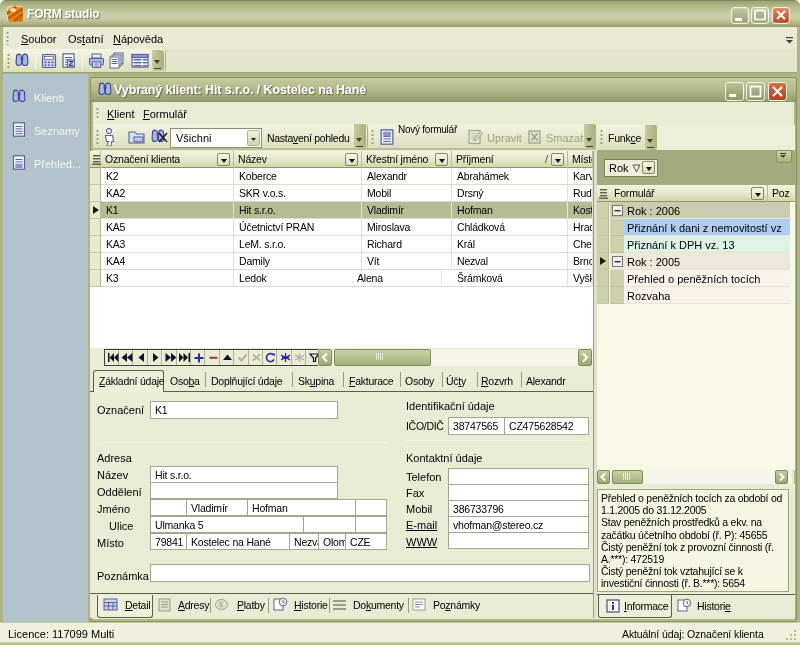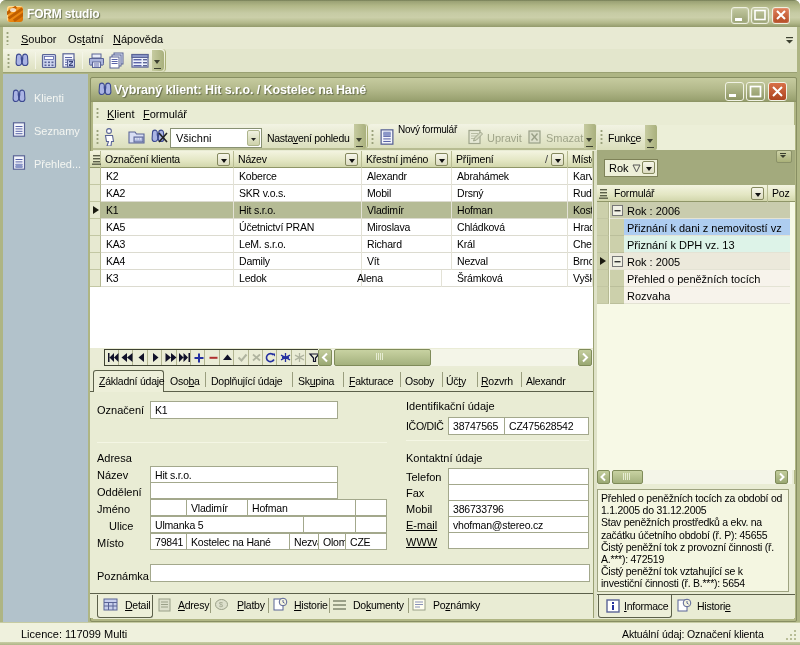--- a/index.html
+++ b/index.html
@@ -179,21 +179,21 @@
     <rect x="3" y="4.0" width="7" height="1" fill="#5a64a8"></rect>
     <rect x="3" y="6.4" width="7" height="1" fill="#5a64a8"></rect>
     <rect x="3" y="8.8" width="7" height="1" fill="#5a64a8"></rect>
     <rect x="3" y="11.2" width="7" height="1" fill="#5a64a8"></rect>
     <rect x="3" y="9" width="7" height="4" fill="#8a96c8"></rect>
   </svg>
 <div class="sbitem" style="top:158px;left:34px">Přehled...</div>
 <div id="statusbar">
     <div class="bot"></div>
   </div>
-<div class="lbl" style="left:21px;top:628px">Licence: 117099 Multi</div>
+<div class="lbl" style="left:8px;top:628px">Licence: 117099 Multi</div>
 <div class="lbl" style="left:622px;top:628px;font-size:10.5px;letter-spacing:-0.1px">Aktuální údaj: Označení klienta</div>
 <svg class="abs" style="left:786px;top:630px" width="11" height="11">
     <g fill="#b8bd96">
       <rect x="8" y="0" width="2" height="2"></rect>
       <rect x="8" y="4" width="2" height="2"></rect>
       <rect x="8" y="8" width="2" height="2"></rect>
       <rect x="4" y="4" width="2" height="2"></rect>
       <rect x="4" y="8" width="2" height="2"></rect>
       <rect x="0" y="8" width="2" height="2"></rect>
     </g>

